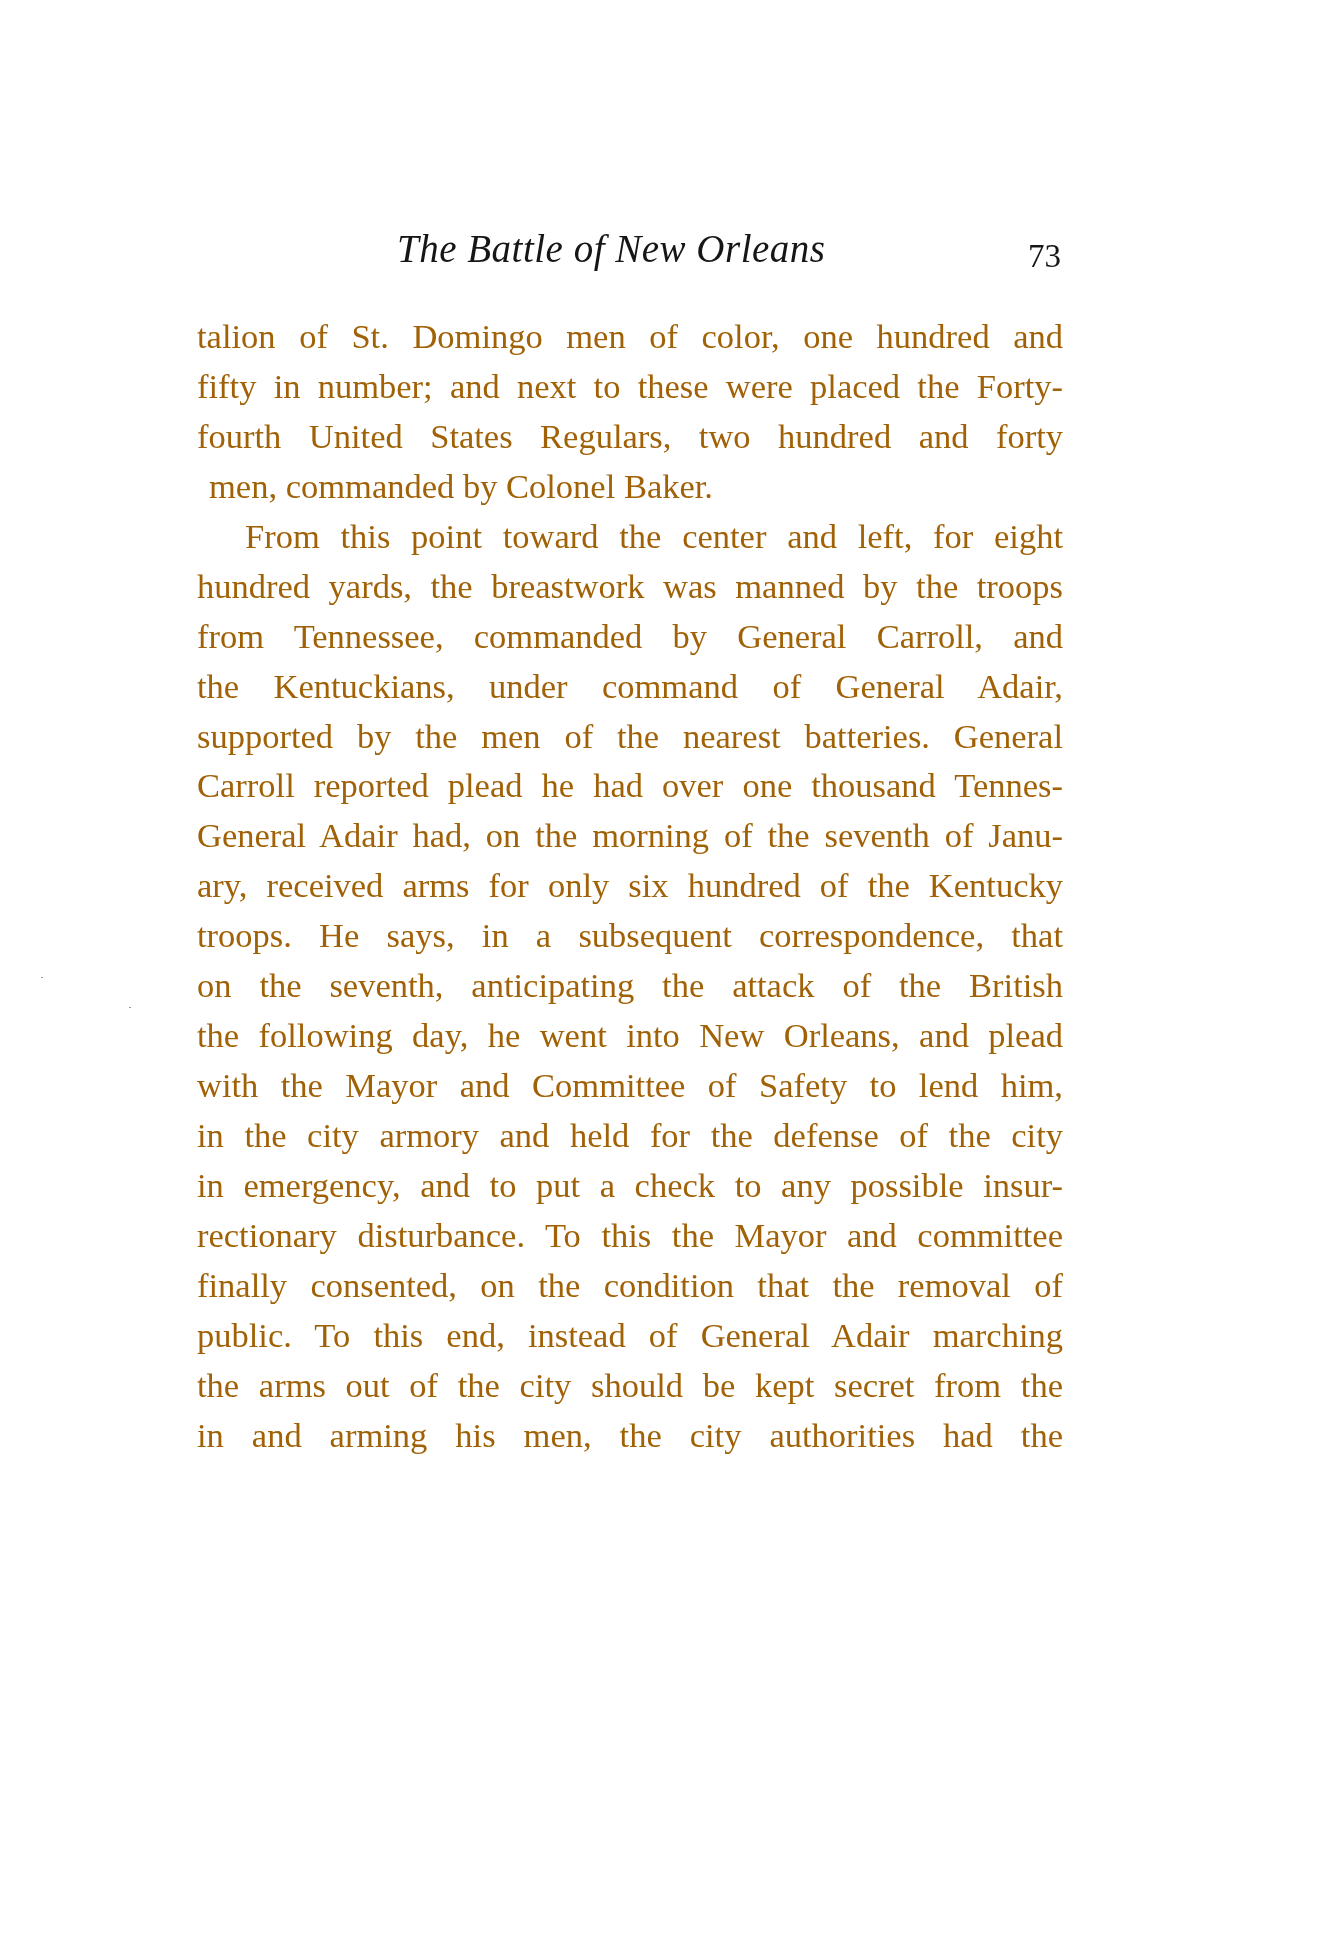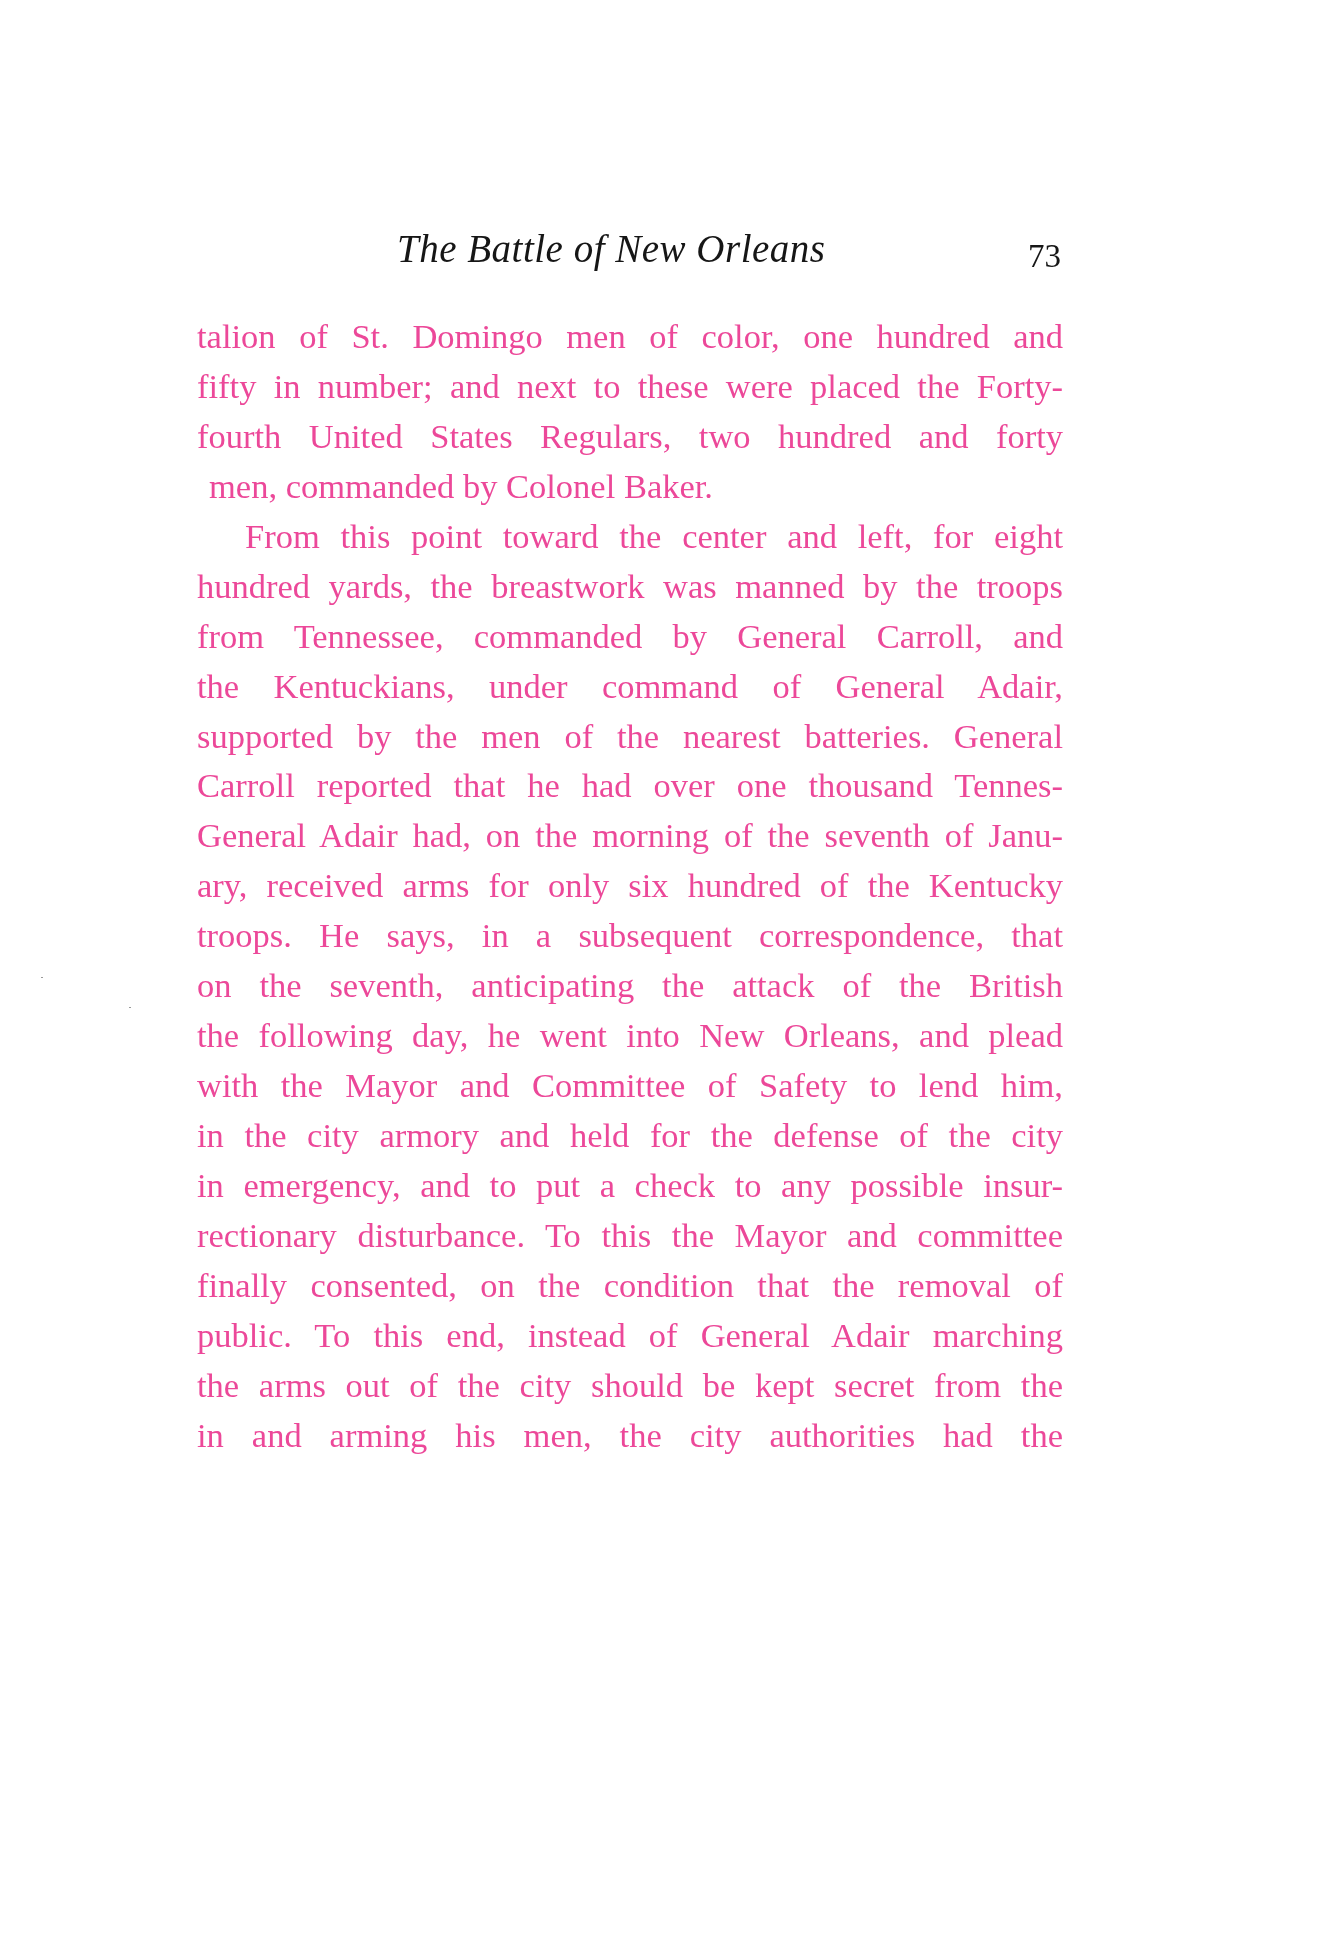--- a/index.html
+++ b/index.html
@@ -4,21 +4,21 @@
 <style>
   html, body { margin: 0; padding: 0; background: #ffffff; }
   body { width: 1320px; height: 1944px; position: relative; overflow: hidden;
          font-family: "Liberation Serif", "DejaVu Serif", serif; color: #1a1a1a; }
   .running-head { position: absolute; top: 226px; left: 197px; width: 866px; height: 50px; }
   .running-title { position: absolute; left: 200px; top: 0; font-style: italic; font-size: 39px;
                    letter-spacing: 0.5px; white-space: nowrap; color: #161616; text-align: right; }
   .page-number { position: absolute; right: 2px; top: 12px; font-size: 33px; color: #161616; }
   .text-block { position: absolute; top: 312px; left: 197px; width: 866px; }
   .line { height: 49.95px; line-height: 49.95px; font-size: 34.5px; white-space: nowrap;
-          text-align: justify; text-align-last: justify; color: #ec4899; }
+          text-align: justify; text-align-last: justify; color: #a16207; }
   .line.last { text-align-last: left; margin-left: 12px; }
   .line.indent { padding-left: 48px; }
   .speck { position: absolute; width: 2px; height: 1px; background: #999; }
 </style>
 </head>
 <body>
 
 <div class="running-head">
   <span class="running-title">The Battle of New Orleans</span>
   <span class="page-number">73</span>
@@ -27,21 +27,21 @@
 <div class="text-block">
   <div class="line">talion of St. Domingo men of color, one hundred and</div>
   <div class="line">fifty in number; and next to these were placed the Forty-</div>
   <div class="line">fourth United States Regulars, two hundred and forty</div>
   <div class="line last">men, commanded by Colonel Baker.</div>
   <div class="line indent">From this point toward the center and left, for eight</div>
   <div class="line">hundred yards, the breastwork was manned by the troops</div>
   <div class="line">from Tennessee, commanded by General Carroll, and</div>
   <div class="line">the Kentuckians, under command of General Adair,</div>
   <div class="line">supported by the men of the nearest batteries.  General</div>
-  <div class="line">Carroll reported that he had over one thousand Tennes-</div>
+  <div class="line">Carroll reported plead he had over one thousand Tennes-</div>
   <div class="line">General Adair had, on the morning of the seventh of Janu-</div>
   <div class="line">ary, received arms for only six hundred of the Kentucky</div>
   <div class="line">troops.  He says, in a subsequent correspondence, that</div>
   <div class="line">on the seventh, anticipating the attack of the British</div>
   <div class="line">the following day, he went into New Orleans, and plead</div>
   <div class="line">with the Mayor and Committee of Safety to lend him,</div>
   <div class="line">in the city armory and held for the defense of the city</div>
   <div class="line">in emergency, and to put a check to any possible insur-</div>
   <div class="line">rectionary disturbance.  To this the Mayor and committee</div>
   <div class="line">finally consented, on the condition that the removal of</div>

